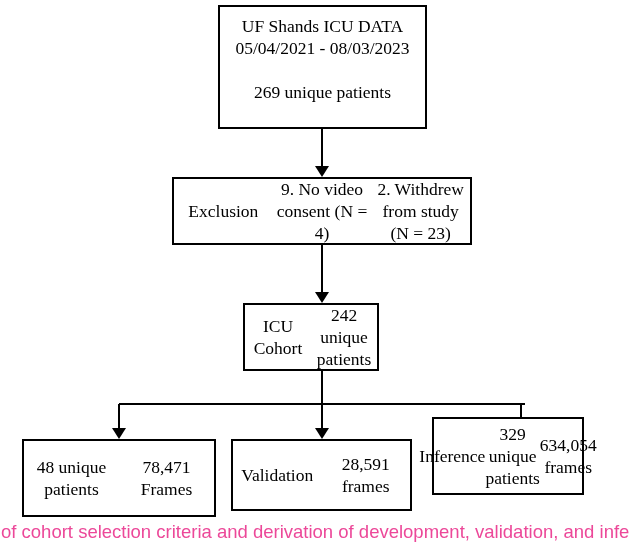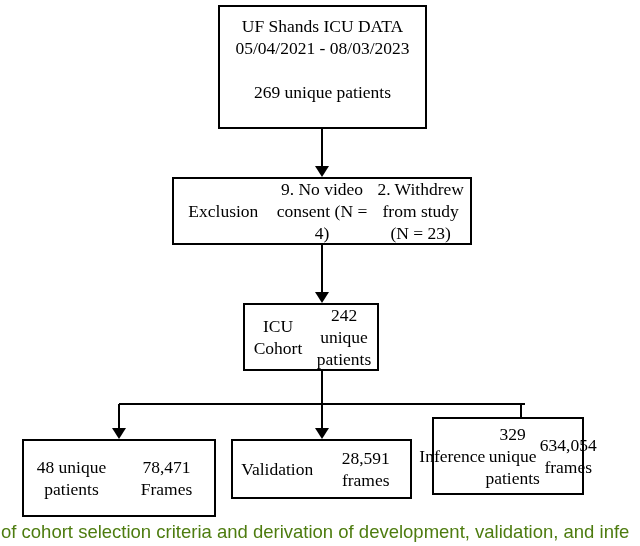--- a/index.html
+++ b/index.html
@@ -32,21 +32,21 @@
     align-items: center;
   }
   .line { width: 100%; }
   .spacer { height: 22px; }
 
   
   .box-source { left: 218px; top: 5px; width: 209px; height: 124px; padding-top: 8px; }
   .box-exclusion { left: 172px; top: 177px; width: 300px; height: 68px; }
   .box-cohort { left: 243px; top: 303px; width: 136px; height: 68px; }
   .box-development { left: 22px;  top: 439px; width: 194px; height: 78px; }
-  .box-validation  { left: 231px; top: 439px; width: 181px; height: 60px; }
+  .box-validation  { left: 231px; top: 439px; width: 181px; height: 72px; }
   .box-inference   { left: 432px; top: 417px; width: 152px; height: 78px; }
 
   
   .arrow { position: absolute; width: 14px; }
   .arrow .shaft {
     position: absolute; left: 6px; top: 0; bottom: 10px;
     width: 2px; background: #000000;
   }
   .arrow .head {
     position: absolute; left: 0; bottom: 0;
@@ -72,21 +72,21 @@
 
   .caption {
     position: absolute;
     left: 1px; top: 520px;
     width: 640px; height: 26px;
     overflow: hidden;
     white-space: nowrap;
     font-family: "Liberation Sans", "DejaVu Sans", sans-serif;
     font-size: 18.5px;
     line-height: 24px;
-    color: #4d7c0f;
+    color: #ec4899;
   }
 </style>
 </head>
 <body>
 
 <div class="canvas">
 
   <div class="box box-source">
     <div class="line">UF Shands ICU DATA</div>
     <div class="line">05/04/2021 - 08/03/2023</div>

